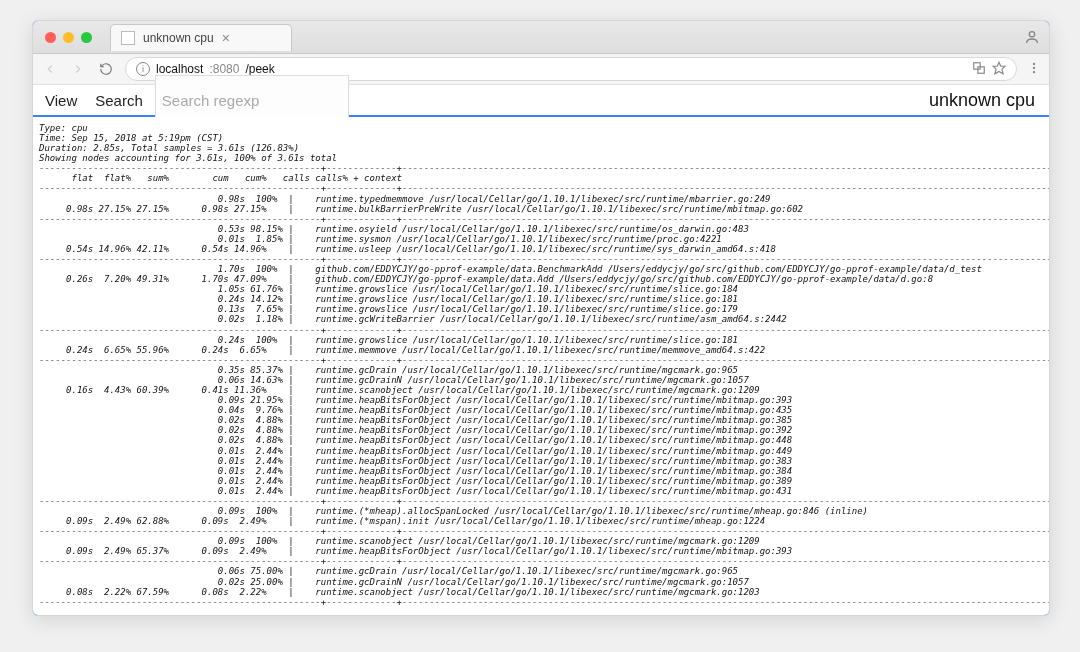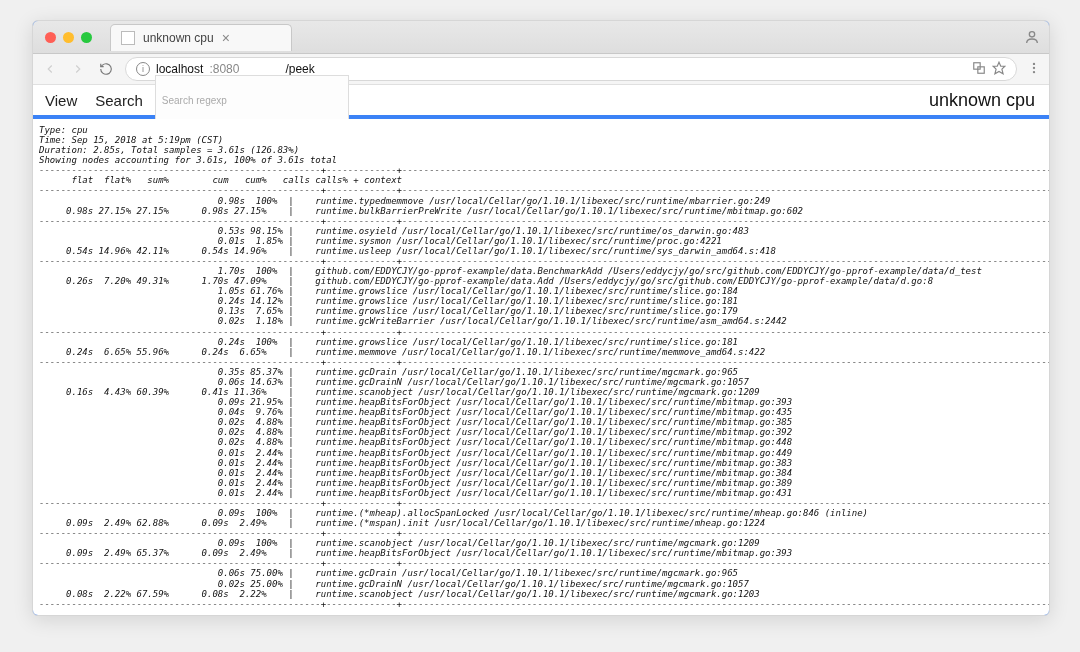--- a/index.html
+++ b/index.html
@@ -94,43 +94,43 @@
   color: #444;
   font-size: 12px;
 }
 .addr .info {
   width: 12px; height: 12px; border: 1px solid #888; border-radius: 50%;
   display: flex; align-items: center; justify-content: center;
   font-size: 9px; color: #888;
 }
 .addr .host { color: #111; font-weight: 400; }
 .addr .port { color: #888; }
-.addr .path { color: #111; margin-left: 40px; }
+.addr .path { color: #111; }
 .addr .star { margin-left: auto; color: #888; }
 .right-icons { display:flex; gap:10px; color:#888; }
 
 .appbar {
   height: 30px;
   background: #fff;
-  border-bottom: 4px solid #3b82f6;
+  border-bottom: 2px solid #3b82f6;
   display: flex;
   align-items: center;
   padding: 0 6px;
   gap: 6px;
 }
 .menuitem {
   font-size: 15px;
   color: #222;
   padding: 2px 6px;
 }
 .search {
   border: 1px solid #ddd;
   height: 20px;
   width: 180px;
-  font-size: 10px;
+  font-size: 15px;
   color: #999;
   padding: 14px 6px;
   display: flex; align-items: center;
   background: #fdfdfd;
 }
 .rt-title {
   margin-left: auto;
   font-size: 18px;
   color: #111;
   padding-right: 8px;

